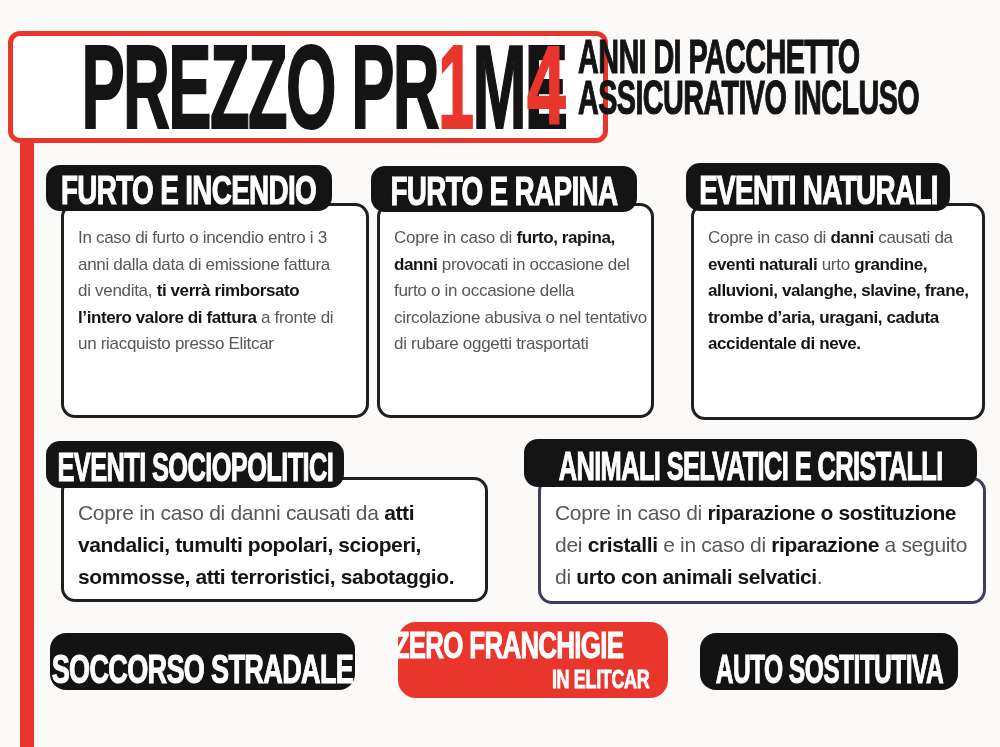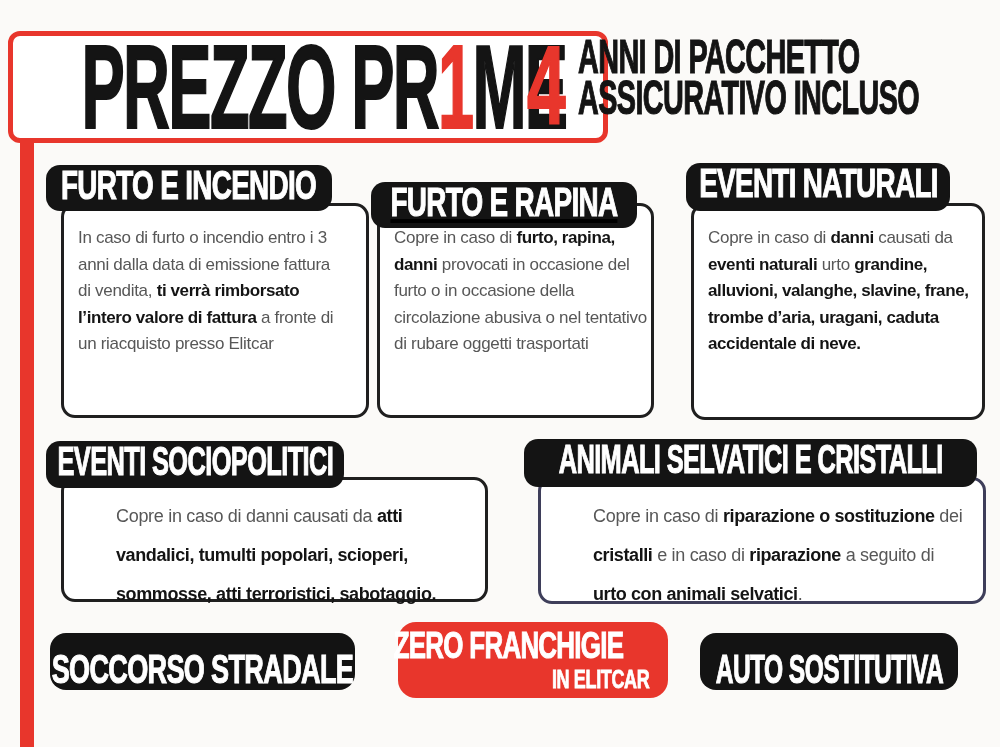--- a/index.html
+++ b/index.html
@@ -24,44 +24,44 @@
     letter-spacing:-3px;transform:scaleX(0.55);transform-origin:center;-webkit-text-stroke:2px currentColor;}
   .title-text .hl{color:var(--red);-webkit-text-stroke:2px var(--red);}
   .num4{position:absolute;left:527px;top:30px;font-size:112px;line-height:112px;font-weight:700;color:var(--red);
     transform:scaleX(0.62);transform-origin:left center;-webkit-text-stroke:2px var(--red);z-index:2;}
   .subtitle{position:absolute;left:578px;top:36px;z-index:2;color:var(--ink);}
   .subtitle span{display:block;font-size:48px;line-height:41px;font-weight:700;white-space:nowrap;
     letter-spacing:-1px;transform:scaleX(0.60);transform-origin:left center;-webkit-text-stroke:1.2px currentColor;}
 
   
   .card{position:absolute;z-index:3;}
-  .chip{position:absolute;background:var(--ink);border-radius:14px;display:flex;align-items:flex-start;justify-content:center;z-index:4;}
+  .chip{position:absolute;background:var(--ink);border-radius:14px;display:flex;align-items:flex-end;justify-content:center;z-index:4;}
   .chip-text{color:#fff;font-size:41px;font-weight:700;white-space:nowrap;letter-spacing:-1px;
     transform:scaleX(0.68);transform-origin:center;-webkit-text-stroke:1.1px #fff;line-height:1;}
   .chip-text.narrow{transform:scaleX(0.62);}
   .card-body{position:absolute;border:3px solid #1f1f1f;border-radius:14px;background:#fff;}
   .card-body.navy{border-color:var(--navy);}
   .card-text{color:var(--body-gray);letter-spacing:-0.3px;}
   .card-text .b{color:var(--ink);font-weight:700;letter-spacing:-0.4px;}
 
   
   .chip1{left:46px;top:165px;width:286px;height:46px;}
   .body1{left:61px;top:203px;width:308px;height:215px;padding:19px 20px 8px 14px;}
-  .chip2{left:371px;top:182px;width:266px;height:46px;text-decoration:underline;}
+  .chip2{left:371px;top:166px;width:266px;height:46px;}
   .body2{left:377px;top:203px;width:277px;height:215px;padding:19px 4px 8px 14px;}
   .chip3{left:686px;top:163px;width:264px;height:48px;}
   .body3{left:691px;top:203px;width:294px;height:217px;padding:19px 10px 8px 14px;}
   .body1 .card-text,.body2 .card-text,.body3 .card-text{font-size:17px;line-height:26.5px;}
 
   
   .chip4{left:46px;top:441px;width:298px;height:47px;}
   .body4{left:61px;top:477px;width:427px;height:125px;padding:17px 12px 6px 14px;}
   .chip5{left:524px;top:439px;width:453px;height:48px;}
   .body5{left:538px;top:477px;width:448px;height:127px;padding:17px 14px 6px 14px;}
-  .body4 .card-text,.body5 .card-text{font-size:18px;line-height:39px;margin-left:38px;}
+  .body4 .card-text,.body5 .card-text{font-size:21px;line-height:32px;}
 
   
   .badge{position:absolute;display:flex;align-items:flex-end;justify-content:center;z-index:3;}
   .badge-black{background:#131313;border-radius:16px;}
   .badge-red{background:var(--red);border-radius:18px;flex-direction:column;}
   .badge-left{left:50px;top:633px;width:305px;height:57px;}
   .badge-center{left:398px;top:622px;width:270px;height:76px;}
   .badge-right{left:700px;top:633px;width:258px;height:57px;}
   .badge-text{color:#fff;font-size:41px;font-weight:700;white-space:nowrap;letter-spacing:-1px;line-height:1;
     transform:scaleX(0.66);transform-origin:center;-webkit-text-stroke:1.1px #fff;}

